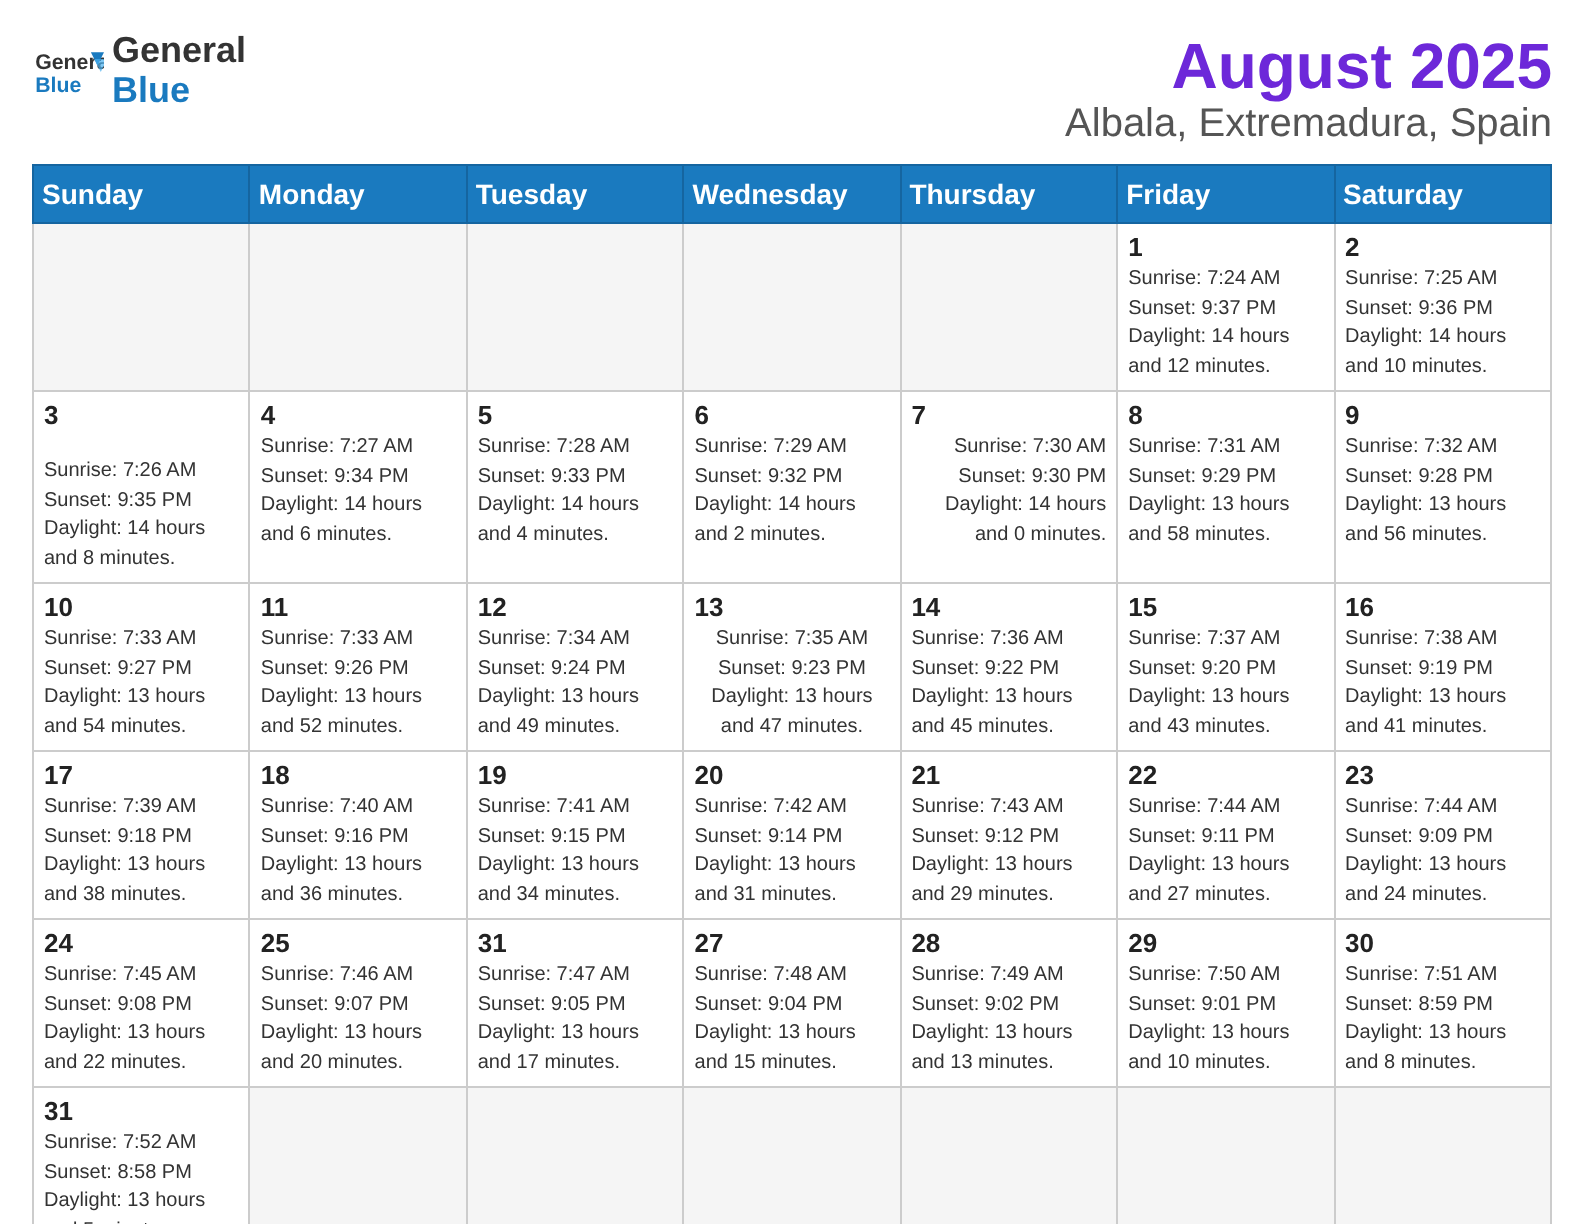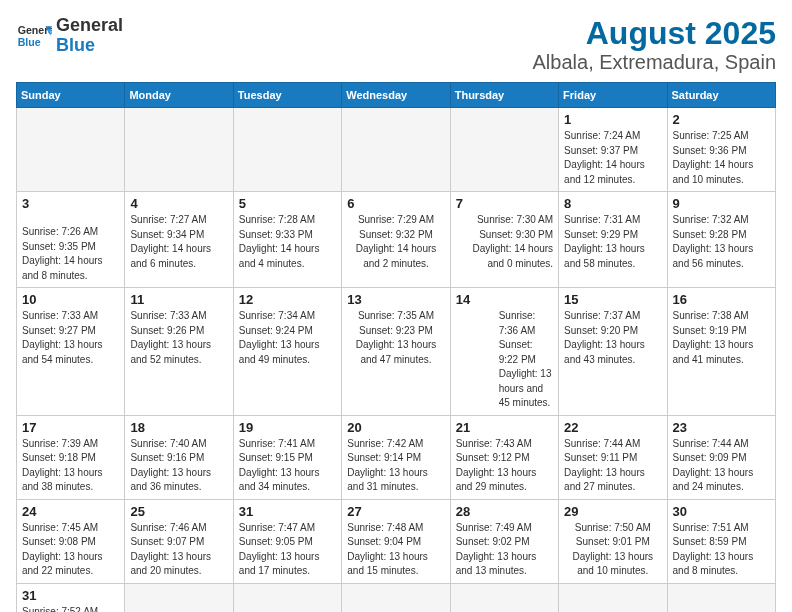--- a/index.html
+++ b/index.html
@@ -31,36 +31,36 @@
     .logo-icon {
       width: 36px;
       height: 36px;
     }
     .title-block {
       text-align: right;
     }
     .month-year {
       font-size: 32px;
       font-weight: bold;
-      color: #0369a1;
+      color: #6d28d9;
       line-height: 1.1;
     }
     .location {
       font-size: 20px;
       color: #555;
     }
     .calendar {
       width: 100%;
       border-collapse: collapse;
       border: 1px solid #ccc;
     }
     .calendar th {
       background: #1a7abf;
       color: #fff;
-      font-size: 11px;
+      font-size: 14px;
       font-weight: bold;
       padding: 6px 4px;
       text-align: left;
       border: 1px solid #1565a0;
     }
     .calendar td {
       border: 1px solid #ccc;
       vertical-align: top;
       padding: 4px 5px;
       width: calc(100%/7);
@@ -153,21 +153,21 @@
 Daylight: 14 hours and 6 minutes.</div>
         </td>
         <td>
           <span class="day-number">5</span>
           <div class="day-info" style="white-space: pre-line;">Sunrise: 7:28 AM
 Sunset: 9:33 PM
 Daylight: 14 hours and 4 minutes.</div>
         </td>
         <td>
           <span class="day-number">6</span>
-          <div class="day-info" style="white-space: pre-line; text-align: center;">Sunrise: 7:29 AM
+          <div class="day-info" style="white-space: pre-line;">Sunrise: 7:29 AM
 Sunset: 9:32 PM
 Daylight: 14 hours and 2 minutes.</div>
         </td>
         <td>
           <span class="day-number">7</span>
           <div class="day-info" style="white-space: pre-line; text-align: right;">Sunrise: 7:30 AM
 Sunset: 9:30 PM
 Daylight: 14 hours and 0 minutes.</div>
         </td>
         <td>
@@ -203,21 +203,21 @@
 Daylight: 13 hours and 49 minutes.</div>
         </td>
         <td>
           <span class="day-number">13</span>
           <div class="day-info" style="white-space: pre-line; text-align: center;">Sunrise: 7:35 AM
 Sunset: 9:23 PM
 Daylight: 13 hours and 47 minutes.</div>
         </td>
         <td>
           <span class="day-number">14</span>
-          <div class="day-info" style="white-space: pre-line; margin-left: 43px;">Sunrise: 7:36 AM
+          <div class="day-info" style="white-space: pre-line;">Sunrise: 7:36 AM
 Sunset: 9:22 PM
 Daylight: 13 hours and 45 minutes.</div>
         </td>
         <td>
           <span class="day-number">15</span>
           <div class="day-info" style="white-space: pre-line;">Sunrise: 7:37 AM
 Sunset: 9:20 PM
 Daylight: 13 hours and 43 minutes.</div>
         </td>
         <td>
@@ -297,21 +297,21 @@
 Daylight: 13 hours and 15 minutes.</div>
         </td>
         <td>
           <span class="day-number">28</span>
           <div class="day-info" style="white-space: pre-line;">Sunrise: 7:49 AM
 Sunset: 9:02 PM
 Daylight: 13 hours and 13 minutes.</div>
         </td>
         <td>
           <span class="day-number">29</span>
-          <div class="day-info" style="white-space: pre-line; text-align: center;">Sunrise: 7:50 AM
+          <div class="day-info" style="white-space: pre-line;">Sunrise: 7:50 AM
 Sunset: 9:01 PM
 Daylight: 13 hours and 10 minutes.</div>
         </td>
         <td>
           <span class="day-number">30</span>
           <div class="day-info" style="white-space: pre-line;">Sunrise: 7:51 AM
 Sunset: 8:59 PM
 Daylight: 13 hours and 8 minutes.</div>
         </td>
       </tr>

